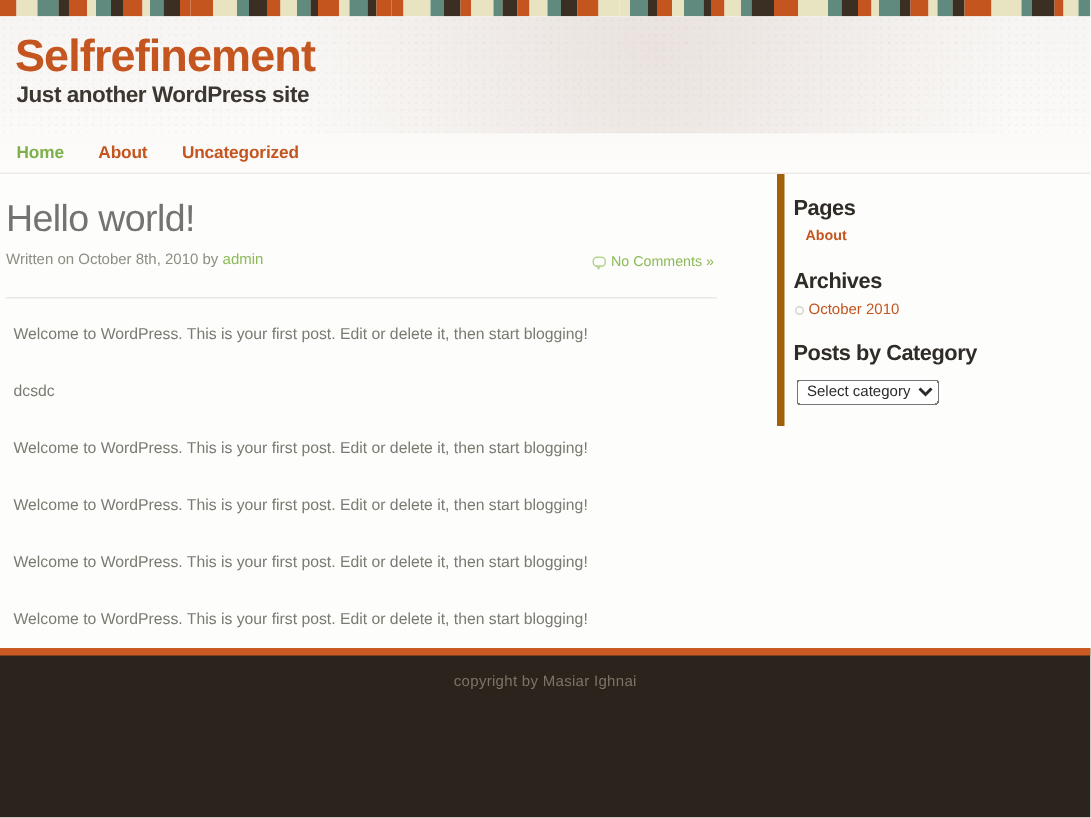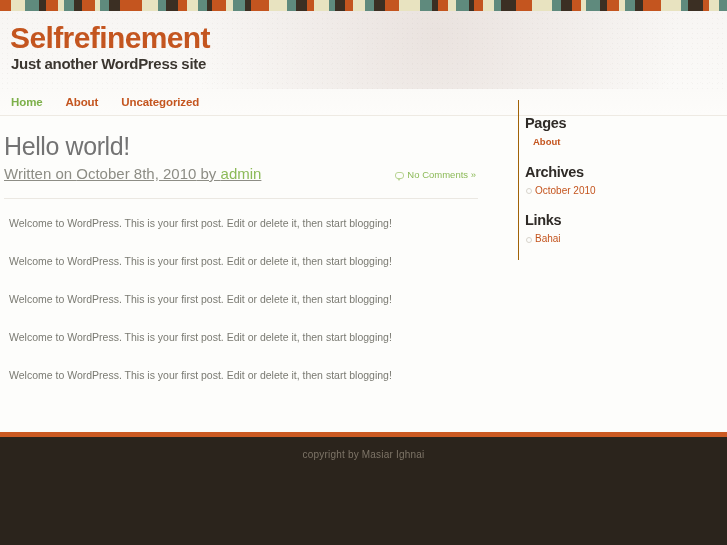--- a/index.html
+++ b/index.html
@@ -80,45 +80,44 @@
   }
   #nav a.current { color: #7db04a; }
 
   
   #content {
     position: absolute; top: 116px; left: 0;
     width: 500px;
     padding: 14px 10px 0 4px;
   }
   #sidebar {
-    position: absolute; top: 100px; left: 518px;
+    position: absolute; top: 116px; left: 518px;
     width: 200px;
     padding: 14px 0 0 0;
-    border-left: 1px solid #a16207;
+    border-left: 5px solid #a16207;
     padding-left: 6px;
   }
 
   
   #post-title {
     margin: 4px 0 0 0;
     font-size: 25px; line-height: 24px;
     font-weight: normal;
     color: #737373;
     letter-spacing: -0.4px;
   }
   .meta-row {
     position: relative;
     margin-top: 10px;
     height: 28px;
   }
   .meta-lines {
-    font-size: 15px;
+    font-size: 10px;
     line-height: 12px;
     color: #8d8d85;
-    text-decoration: underline;
   }
   .meta-lines a { color: #8cba58; text-decoration: none; }
   .comments {
     position: absolute; right: 14px; top: 1px;
     font-size: 9.5px; line-height: 12px;
     color: #8cba58;
     text-decoration: none;
     white-space: nowrap;
   }
   .bubble {
@@ -329,20 +328,21 @@
       <div class="meta-lines">
         <div><span>Written on </span><span>October 8th, 2010</span><span> by </span><a href="#">admin</a></div>
       </div>
       <a href="#" class="comments"><span class="bubble"></span><span>No Comments »</span></a>
     </div>
 
     <hr id="divider">
 
     <div class="post-body">
       <p>Welcome to WordPress. This is your first post. Edit or delete it, then start blogging!</p>
+      <p>dcsdc</p>
       <p>Welcome to WordPress. This is your first post. Edit or delete it, then start blogging!</p>
       <p>Welcome to WordPress. This is your first post. Edit or delete it, then start blogging!</p>
       <p>Welcome to WordPress. This is your first post. Edit or delete it, then start blogging!</p>
       <p>Welcome to WordPress. This is your first post. Edit or delete it, then start blogging!</p>
     </div>
   </div>
 
   <div id="sidebar">
 
     <div class="sb-block">
@@ -356,29 +356,28 @@
 
     <div class="sb-block">
       <h3 class="sb-title">Archives</h3>
       <ul class="sb-list">
         <li class="bulleted">
           <a href="#">October 2010</a>
         </li>
       </ul>
     </div>
 
-
     <div class="sb-block">
-      <h3 class="sb-title">Links</h3>
-      <ul class="sb-list">
-        <li class="bulleted">
-          <a href="#">Bahai</a>
-        </li>
-      </ul>
-    </div>
+      <h3 class="sb-title">Posts by Category</h3>
+      <select id="cat-select">
+        <option>Select category</option>
+        <option>Uncategorized</option>
+      </select>
+    </div>
+
 
 
   </div>
 
   <div id="footer">
     <div id="footer-text">copyright by Masiar Ighnai</div>
   </div>
 
 </div>
 

